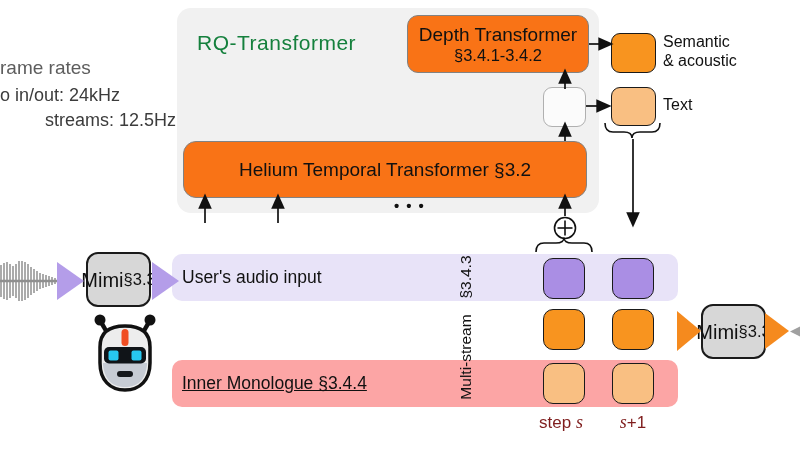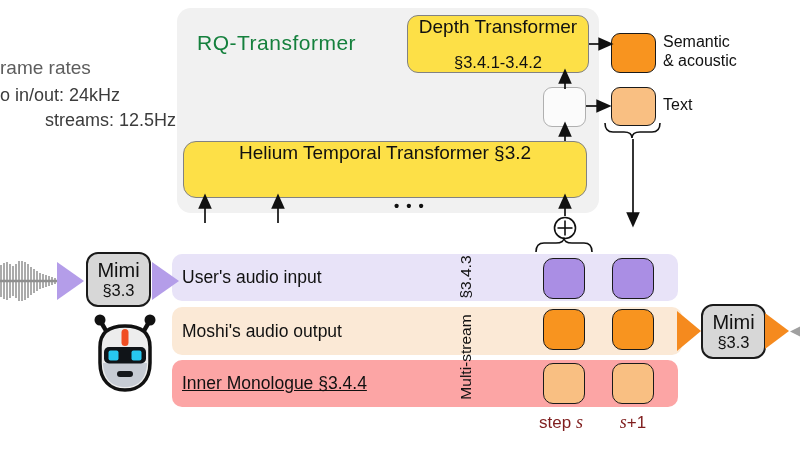--- a/index.html
+++ b/index.html
@@ -17,22 +17,22 @@
   .fr-line3 { left: 0px; top: 110px; font-size: 18px; color: #3c3c3c; white-space: nowrap; padding-left: 45px; }
 
   
   .rq-box {
     left: 177px; top: 8px; width: 422px; height: 205px;
     background: #f1f1f1; border-radius: 14px;
   }
   .rq-title { left: 197px; top: 31px; font-size: 21px; color: #15803d; letter-spacing: .5px; }
 
   .gray-node {
-    background: #fde047; border: 1.6px solid #828282; border-radius: 11px;
-    display: flex; flex-direction: column; align-items: center; justify-content: space-between;
+    background: #f97316; border: 1.6px solid #828282; border-radius: 11px;
+    display: flex; flex-direction: column; align-items: center; justify-content: center;
     color: #111;
   }
   .depth-box { left: 407px; top: 15px; width: 182px; height: 58px; }
   .depth-box .l1 { font-size: 19px; line-height: 22px; }
   .depth-box .l2 { font-size: 16.5px; line-height: 19px; }
   .helium-box { left: 183px; top: 141px; width: 404px; height: 57px; border-radius: 13px; }
   .helium-box .l1 { font-size: 19px; }
 
   .tc-label {
     left: 438px; top: 86px; width: 100px; text-align: right;
@@ -52,21 +52,21 @@
   .sq-lorange { background: #f9bf82; }
   .sq-purple  { background: #aa8ee4; }
   .sem-sq  { left: 611px; top: 33px; width: 45px; height: 40px; border-radius: 9px; }
   .txt-sq  { left: 611px; top: 87px; width: 45px; height: 39px; border-radius: 9px; }
   .sem-label { left: 663px; top: 32px; font-size: 16px; line-height: 19px; color: #111; }
   .txt-label { left: 663px; top: 96px; font-size: 16px; color: #111; }
 
   
   .mimi {
     background: #d7d7d7; border: 2px solid #1a1a1a; border-radius: 12px;
-    display: flex; flex-direction: column; align-items: center; justify-content: center;
+    display: flex; align-items: center; justify-content: center;
     color: #111;
   }
   .mimi .l1 { font-size: 20px; line-height: 22px; }
   .mimi .l2 { font-size: 16.5px; line-height: 19px; }
   .mimi-left  { left: 86px;  top: 252px; width: 65px; height: 55px; }
   .mimi-right { left: 701px; top: 304px; width: 65px; height: 55px; }
 
   
   .row { border-radius: 10px; display: flex; align-items: center;
     padding-left: 10px; font-size: 17.5px; color: #111; }
@@ -131,23 +131,20 @@
     <div class="l1">Mimi</div>
     <div class="l2">§3.3</div>
   </div>
   <div class="abs mimi mimi-right">
     <div class="l1">Mimi</div>
     <div class="l2">§3.3</div>
   </div>
 
   <div class="abs row row-1">
     <span>User's audio input</span>
-  </div>
-  <div class="abs row row-2">
-    <span>Moshi's audio output</span>
   </div>
   <div class="abs row row-3">
     <span>Inner Monologue §3.4.4</span>
   </div>
 
   <div class="abs vlabel vlabel-sec">§3.4.3</div>
   <div class="abs vlabel vlabel-multi">Multi-stream</div>
 
   <div class="abs sq sq-purple  g-sq g-r1c1"></div>
   <div class="abs sq sq-purple  g-sq g-r1c2"></div>

